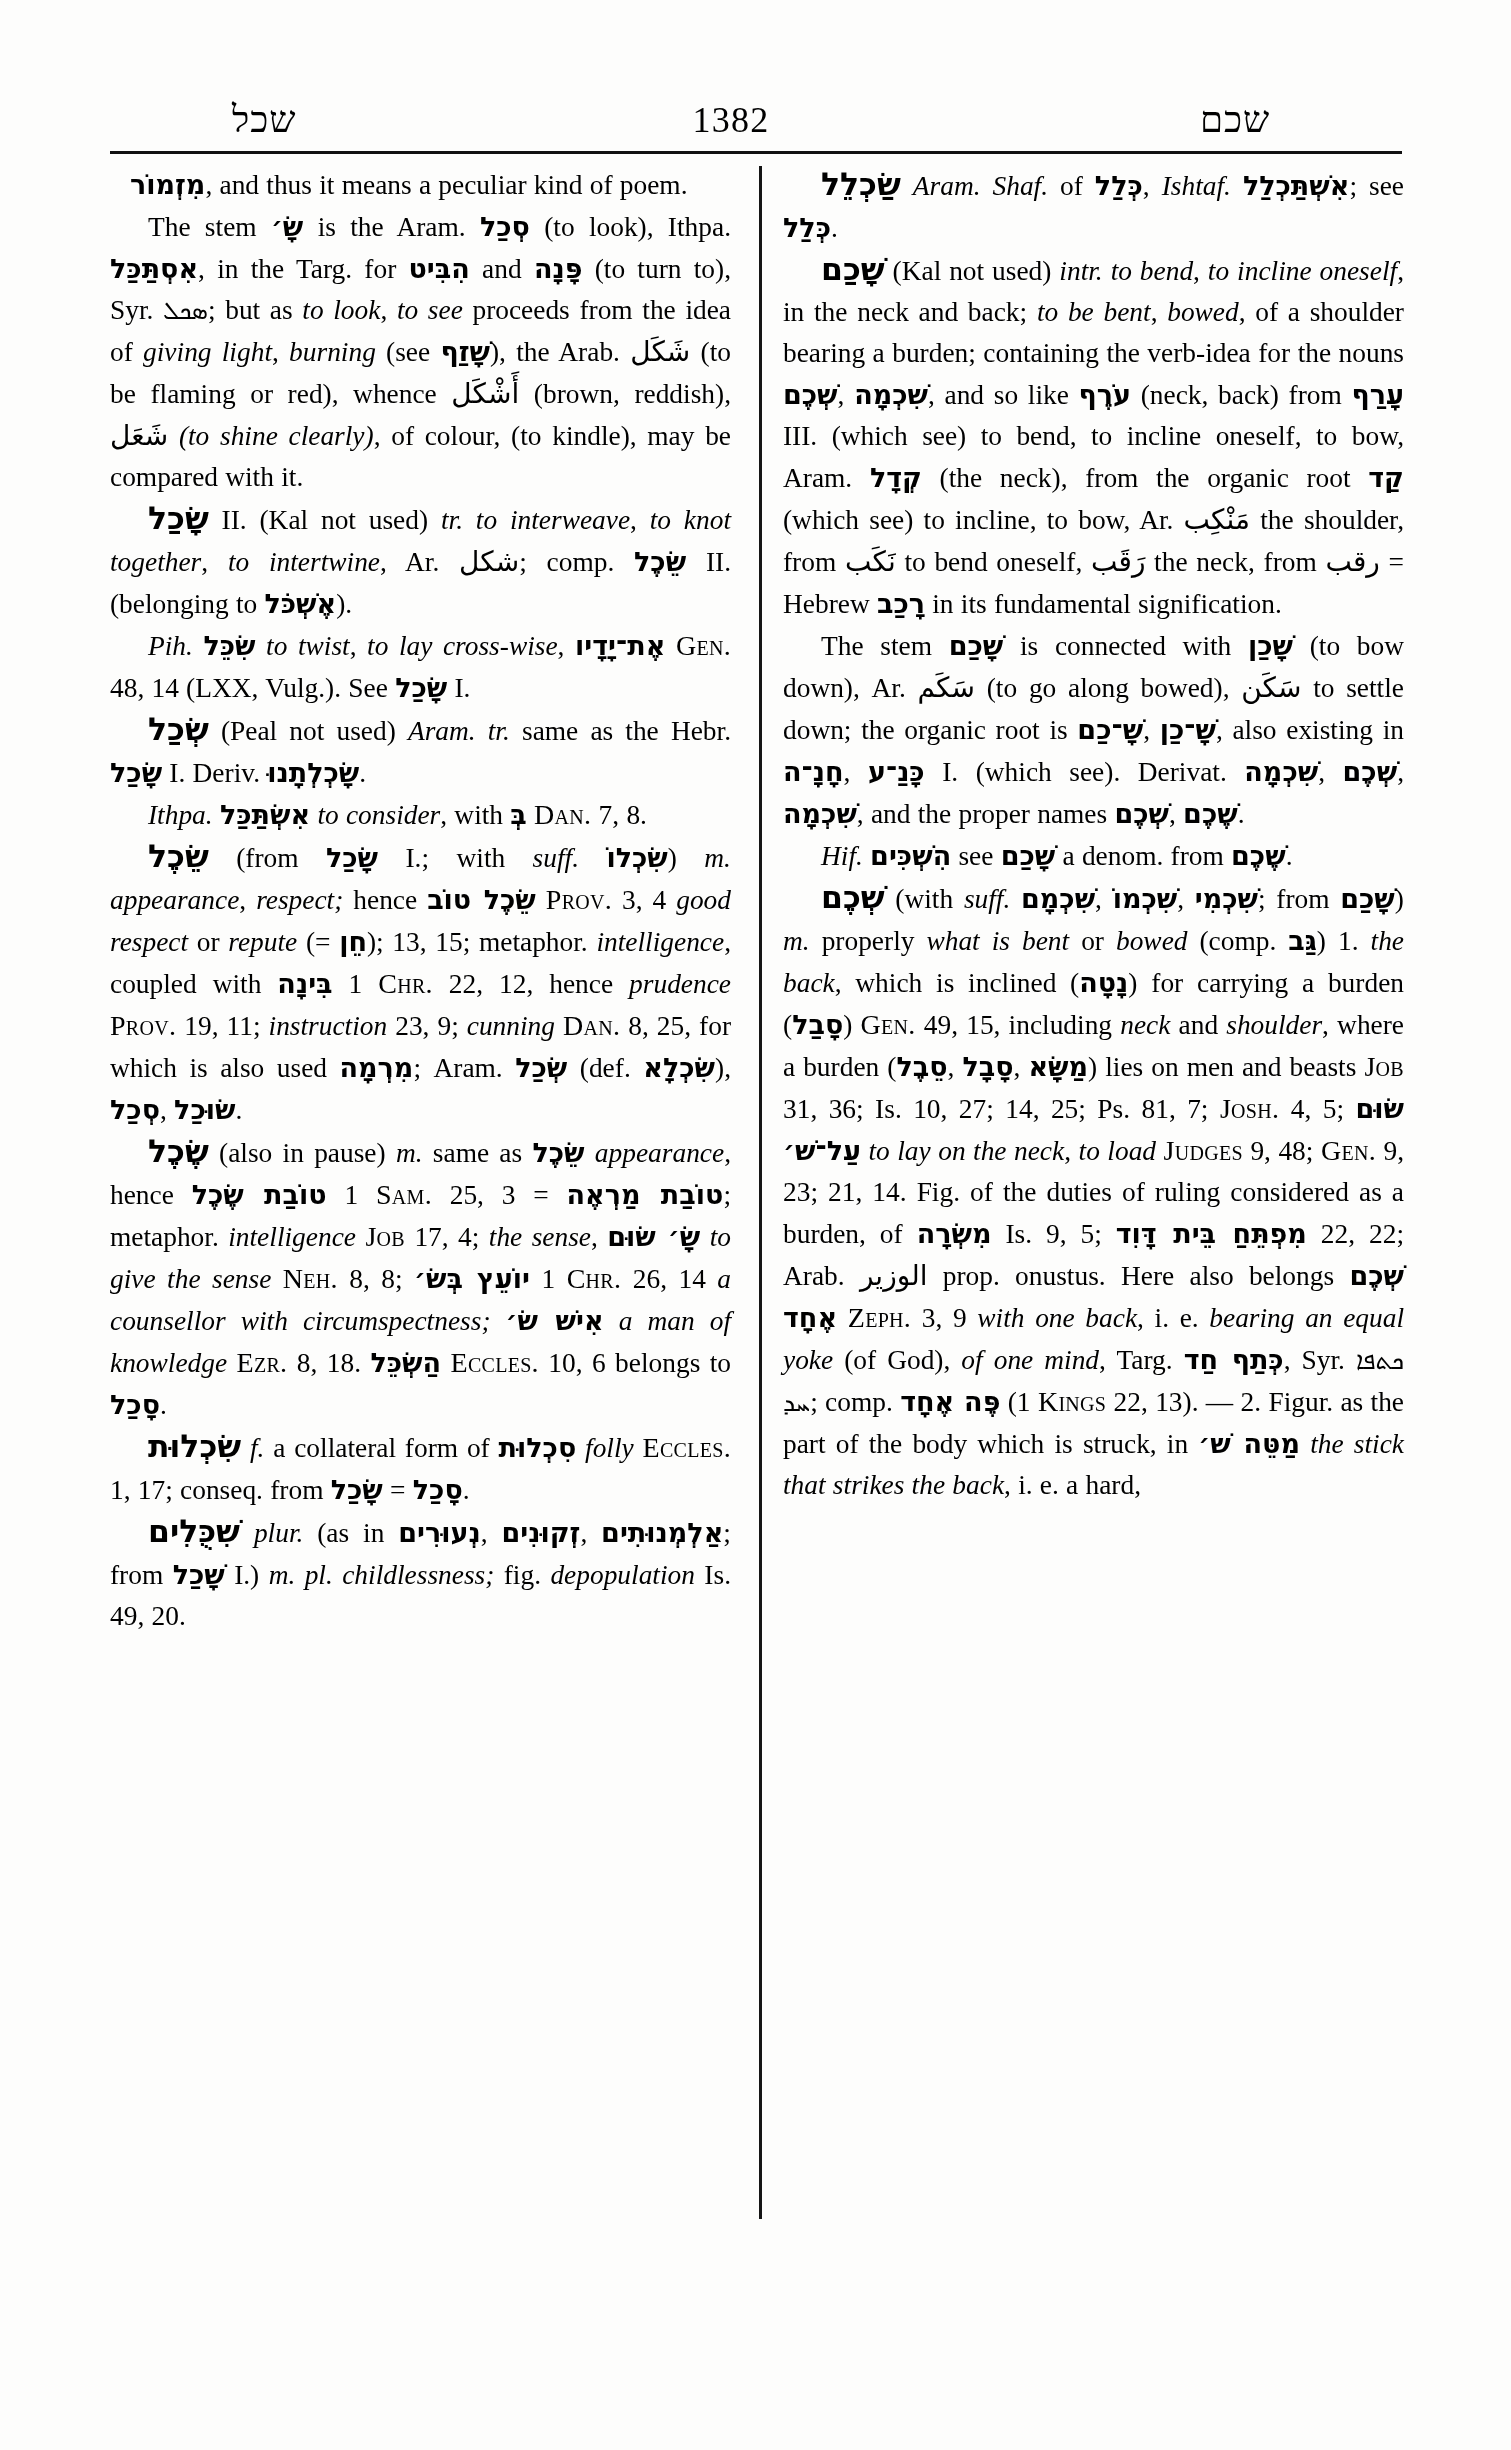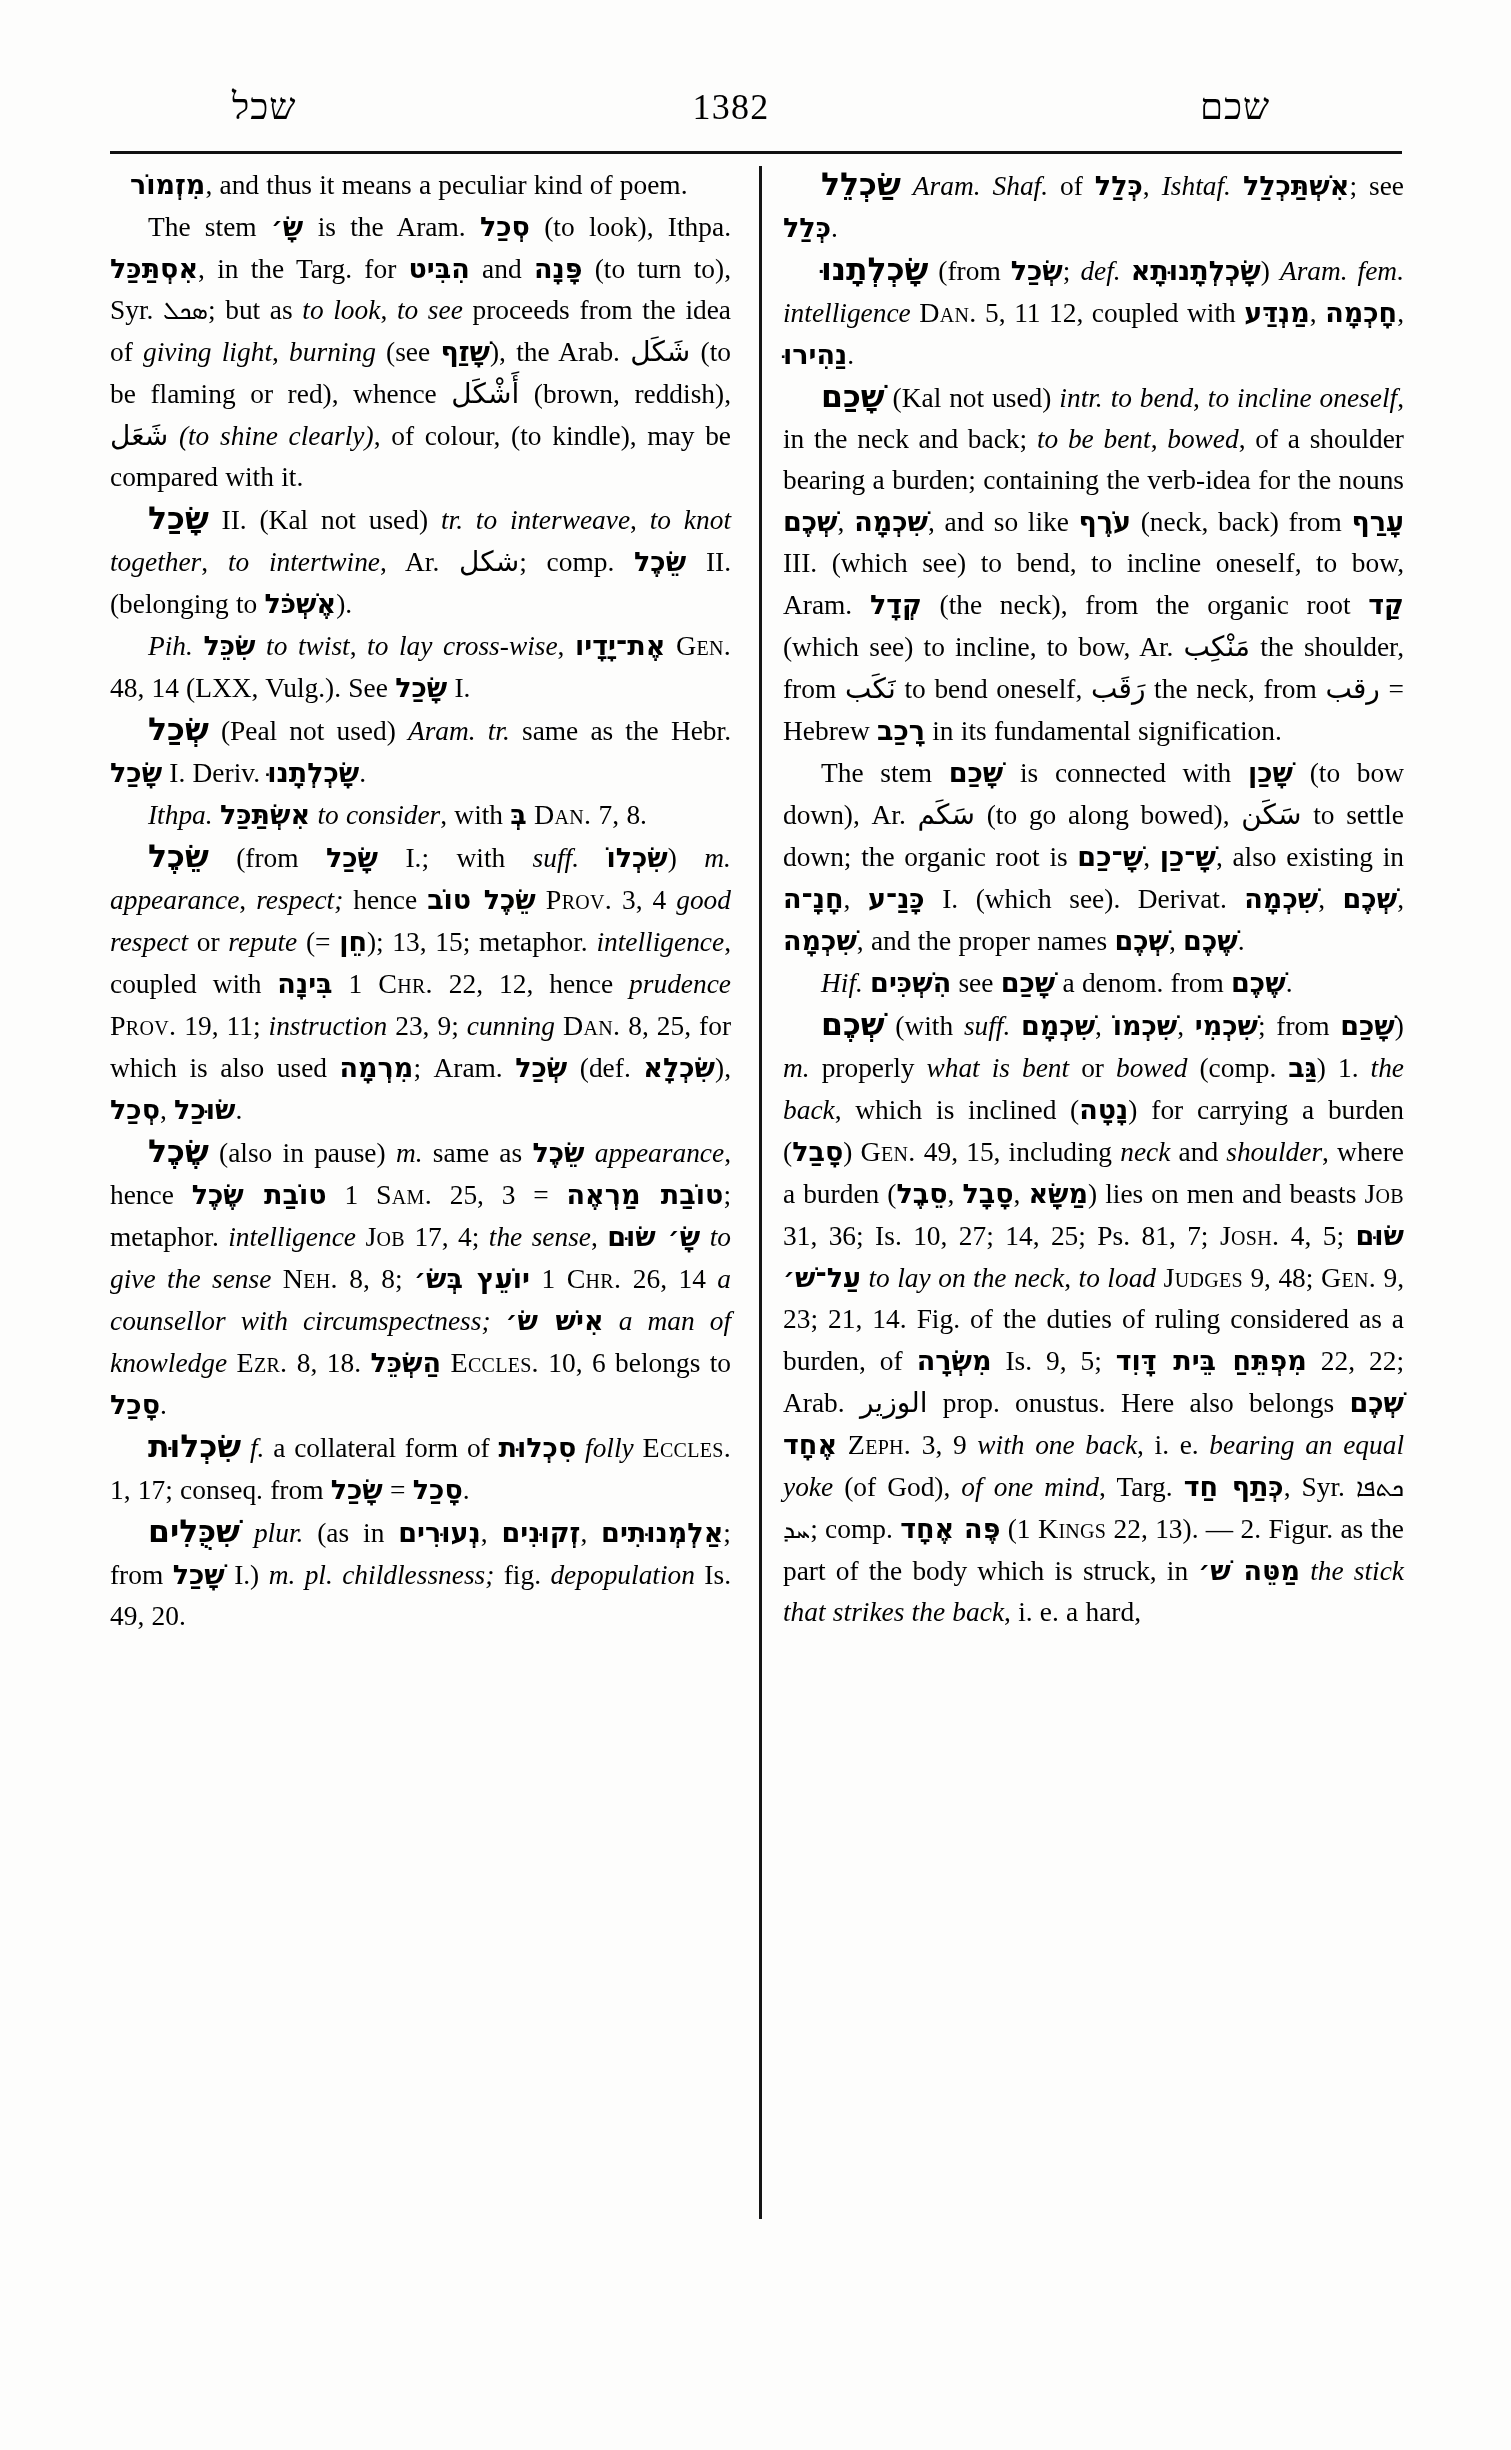--- a/index.html
+++ b/index.html
@@ -21,21 +21,21 @@
     left: 0; top: 0;
     width: 1512px;
     height: 2450px;
     background: #fdfdfc;
   }
 
   
   .runhead {
     position: absolute;
     left: 108px;
-    top: 66px;
+    top: 79px;
     width: 1295px;
     height: 59px;
     display: flex;
     align-items: flex-end;
     justify-content: space-between;
   }
   .runhead .hw {
     font-size: 37px;
     line-height: 1;
     direction: rtl;
@@ -179,23 +179,20 @@
       <p class="ind">
         <span class="heb-lemma">שִׁכֻּלִים</span> <span class="it">plur.</span> (as in <span class="heb">נְעוּרִים</span>, <span class="heb">זְקוּנִים</span>, <span class="heb">אַלְמְנוּתִים</span>; from <span class="heb">שָׁכַל</span> I.) <span class="it">m. pl. childless­ness;</span> fig. <span class="it">depopulation</span> Is. 49, 20.
       </p>
     </div>
 
     <div class="col col-right">
       <p class="ind">
         <span class="heb-lemma">שַׂכְלֵל</span> <span class="it">Aram. Shaf.</span> of <span class="heb">כְּלַל</span>, <span class="it">Ishtaf.</span> <span class="heb">אִשְׁתַּכְלַל</span>; see <span class="heb">כְּלַל</span>.
       </p>
       <p class="ind">
-        <span class="heb-lemma">שָׂכְלְתָנוּ</span> (from <span class="heb">שְׂכַל</span>; <span class="it">def.</span> <span class="heb">שָׂכְלְתָנוּתָא</span>) <span class="it">Aram. fem. intelligence</span> <span class="sc">Dan.</span> 5, 11 12, coupled with <span class="heb">מַנְדַּע</span>, <span class="heb">חָכְמָה</span>, <span class="heb">נַהִירוּ</span>.
-      </p>
-      <p class="ind">
         <span class="heb-lemma">שָׁכַם</span> (Kal not used) <span class="it">intr. to bend</span>, <span class="it">to incline oneself</span>, in the neck and back; <span class="it">to be bent</span>, <span class="it">bowed</span>, of a shoulder bearing a burden; containing the verb-idea for the nouns <span class="heb">שְׁכֶם</span>, <span class="heb">שִׁכְמָה</span>, and so like <span class="heb">עֹרֶף</span> (neck, back) from <span class="heb">עָרַף</span> III. (which see) to bend, to incline oneself, to bow, Aram. <span class="heb">קְדָל</span> (the neck), from the organic root <span class="heb">קַד</span> (which see) to incline, to bow, Ar. <span class="arab">مَنْكِب</span> the shoulder, from <span class="arab">نَكَب</span> to bend oneself, <span class="arab">رَقَب</span> the neck, from <span class="arab">رقب</span> = Hebrew <span class="heb">רָכַב</span> in its fundamental signi­fication.
       </p>
       <p class="ind">
         The stem <span class="heb">שָׁכַם</span> is connected with <span class="heb">שָׁכַן</span> (to bow down), Ar. <span class="arab">سَكَم</span> (to go along bowed), <span class="arab">سَكَن</span> to settle down; the organic root is <span class="heb">שָׁ־כַם</span>, <span class="heb">שָׁ־כַן</span>, also existing in <span class="heb">חָנָ־ה</span>, <span class="heb">כָּנַ־ע</span> I. (which see). Derivat. <span class="heb">שִׁכְמָה</span>, <span class="heb">שְׁכֶם</span>, <span class="heb">שִׁכְמָה</span>, and the proper names <span class="heb">שְׁכֶם</span>, <span class="heb">שֶׁכֶם</span>.
       </p>
       <p class="ind">
         <span class="it">Hif.</span> <span class="heb">הִשְׁכִּים</span> see <span class="heb">שָׁכַם</span> a denom. from <span class="heb">שֶׁכֶם</span>.
       </p>
       <p class="ind">
         <span class="heb-lemma">שְׁכֶם</span> (with <span class="it">suff.</span> <span class="heb">שִׁכְמָם</span>, <span class="heb">שִׁכְמוֹ</span>, <span class="heb">שִׁכְמִי</span>; from <span class="heb">שָׁכַם</span>) <span class="it">m.</span> properly <span class="it">what is bent</span> or <span class="it">bowed</span> (comp. <span class="heb">גַּב</span>) 1. <span class="it">the back</span>, which is inclined (<span class="heb">נָטָה</span>) for carrying a burden (<span class="heb">סָבַל</span>) <span class="sc">Gen.</span> 49, 15, including <span class="it">neck</span> and <span class="it">shoulder</span>, where a burden (<span class="heb">סֵבֶל</span>, <span class="heb">סָבָל</span>, <span class="heb">מַשָּׂא</span>) lies on men and beasts <span class="sc">Job</span> 31, 36; Is. 10, 27; 14, 25; Ps. 81, 7; <span class="sc">Josh.</span> 4, 5; <span class="heb">שׂוּם עַל־שׁ׳</span> <span class="it">to lay on the neck</span>, <span class="it">to load</span> <span class="sc">Judges</span> 9, 48; <span class="sc">Gen.</span> 9, 23; 21, 14. Fig. of the duties of ruling considered as a burden, of <span class="heb">מִשְׂרָה</span> Is. 9, 5; <span class="heb">מִפְתֵּחַ בֵּית דָּוִד</span> 22, 22; Arab. <span class="arab">الوزير</span> prop. onustus. Here also belongs <span class="heb">שְׁכֶם אֶחָד</span> <span class="sc">Zeph.</span> 3, 9 <span class="it">with one back</span>, i. e. <span class="it">bearing an equal yoke</span> (of God), <span class="it">of one mind</span>, Targ. <span class="heb">כְּתַף חַד</span>, Syr. <span class="syr">ܟܬܦܐ ܚܕ</span>; comp. <span class="heb">פֶּה אֶחָד</span> (1 <span class="sc">Kings</span> 22, 13). — 2. Figur. as the part of the body which is struck, in <span class="heb">מַטֵּה שׁ׳</span> <span class="it">the stick that strikes the back</span>, i. e. a hard,

